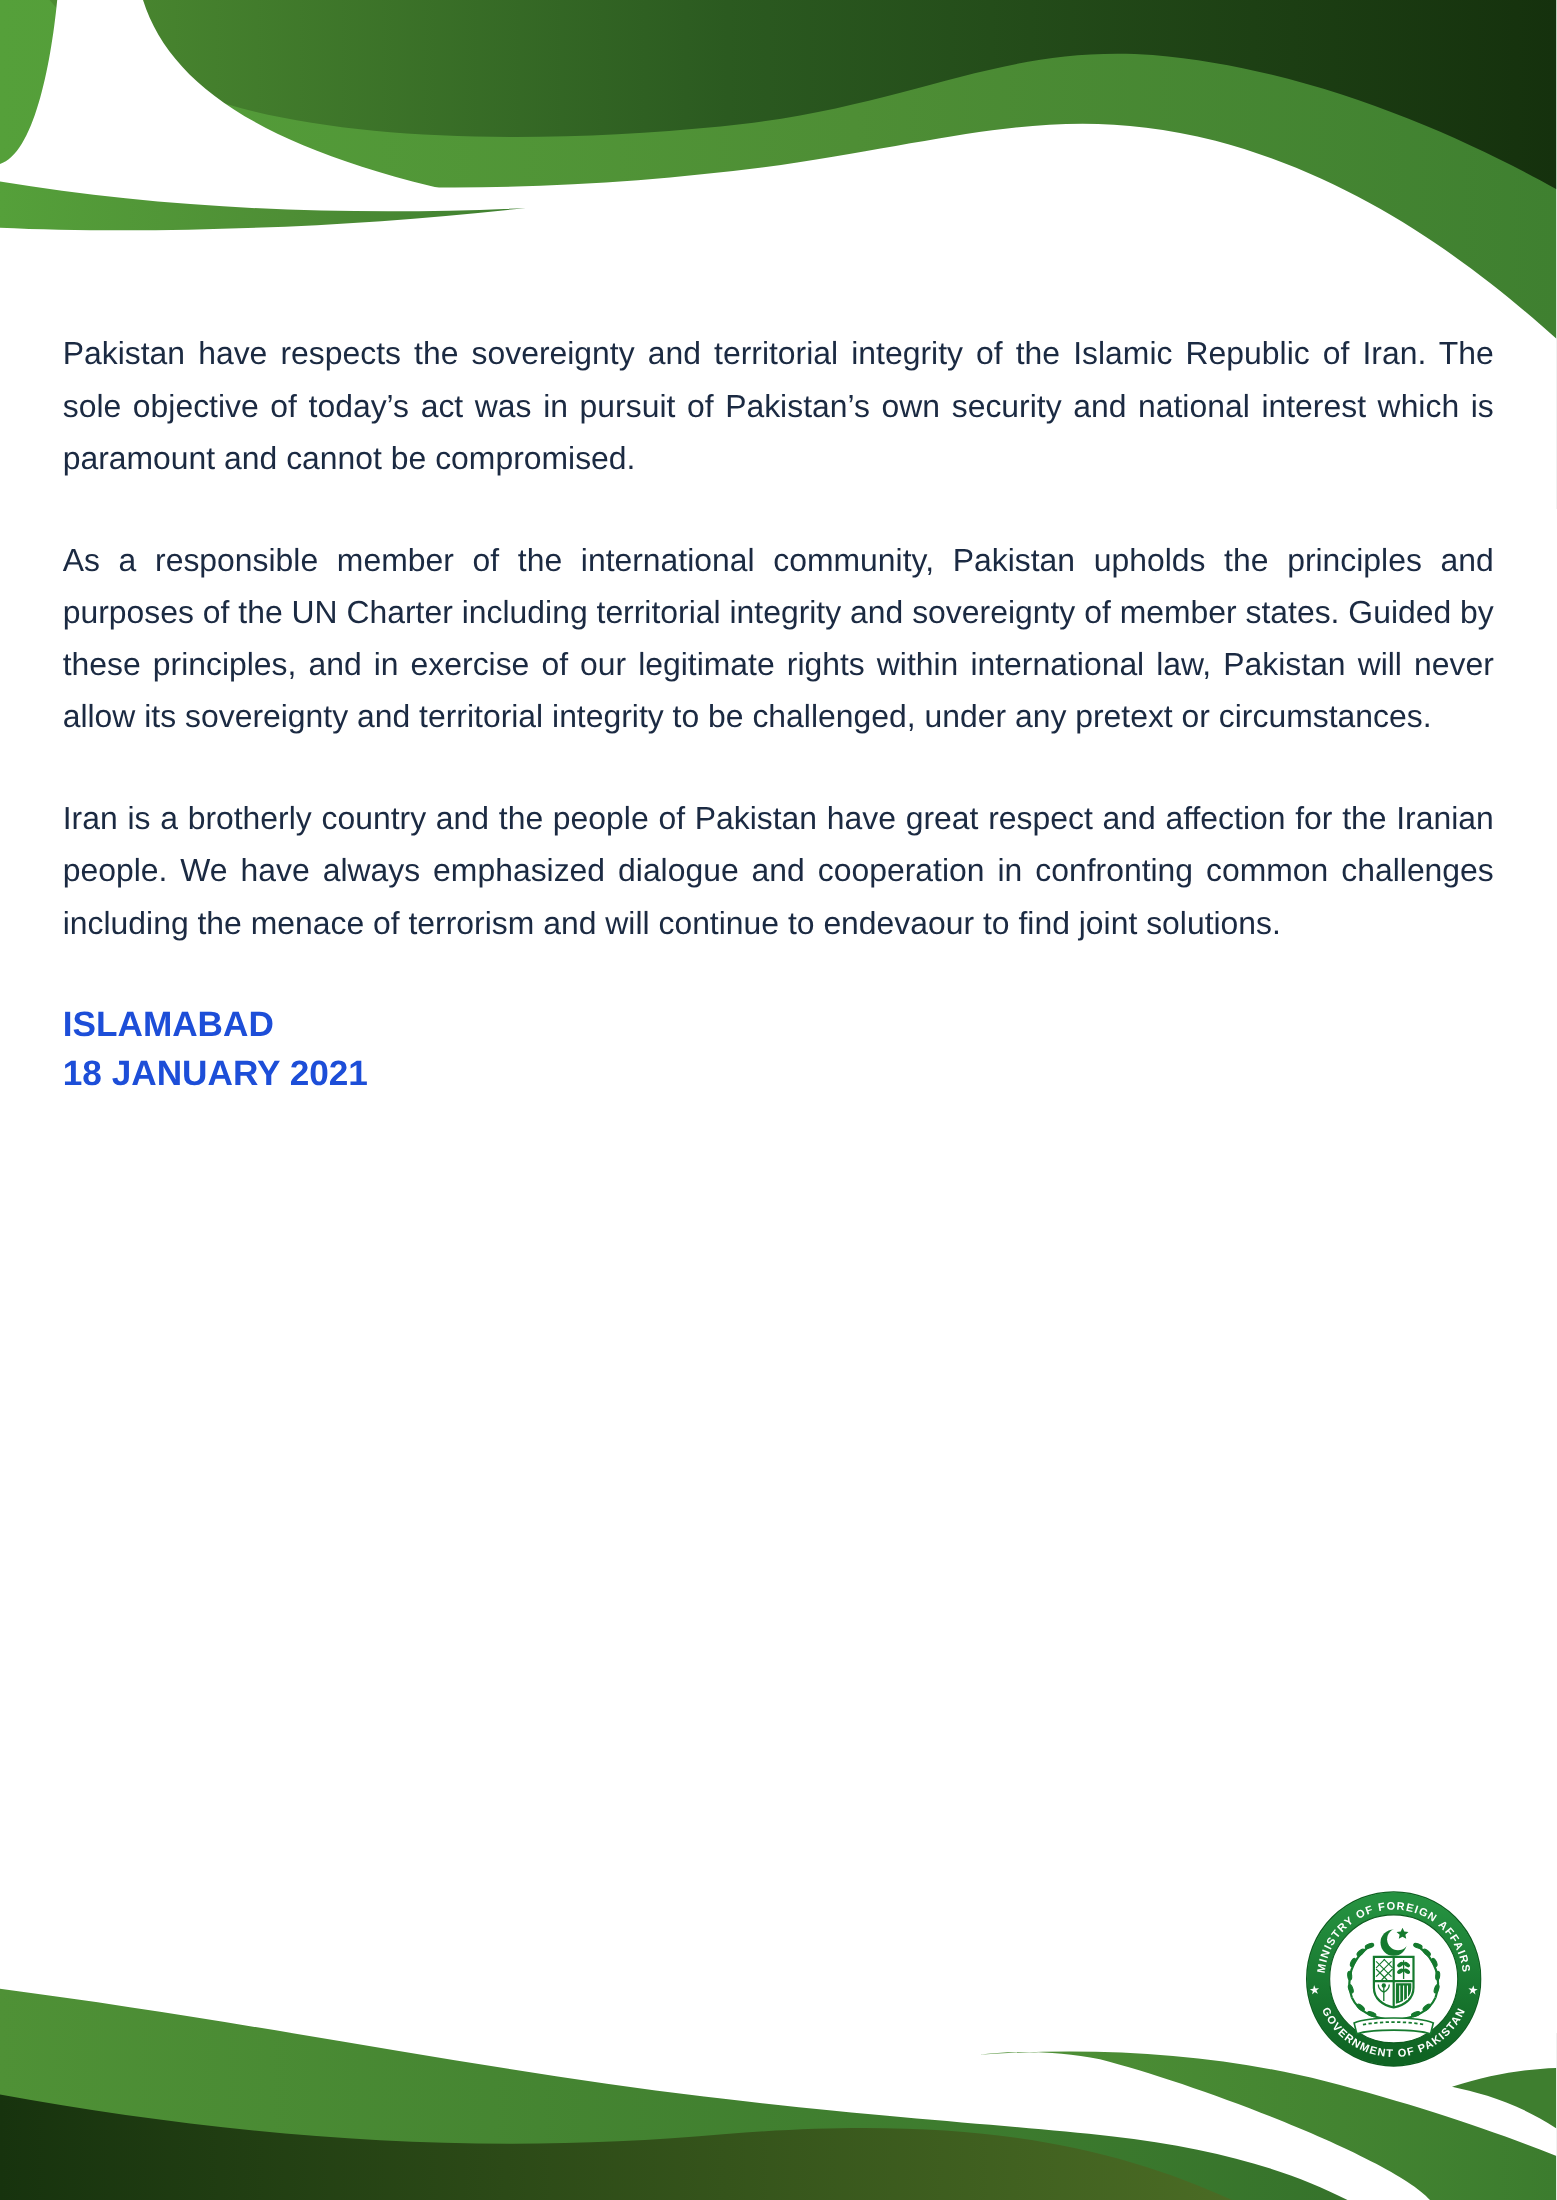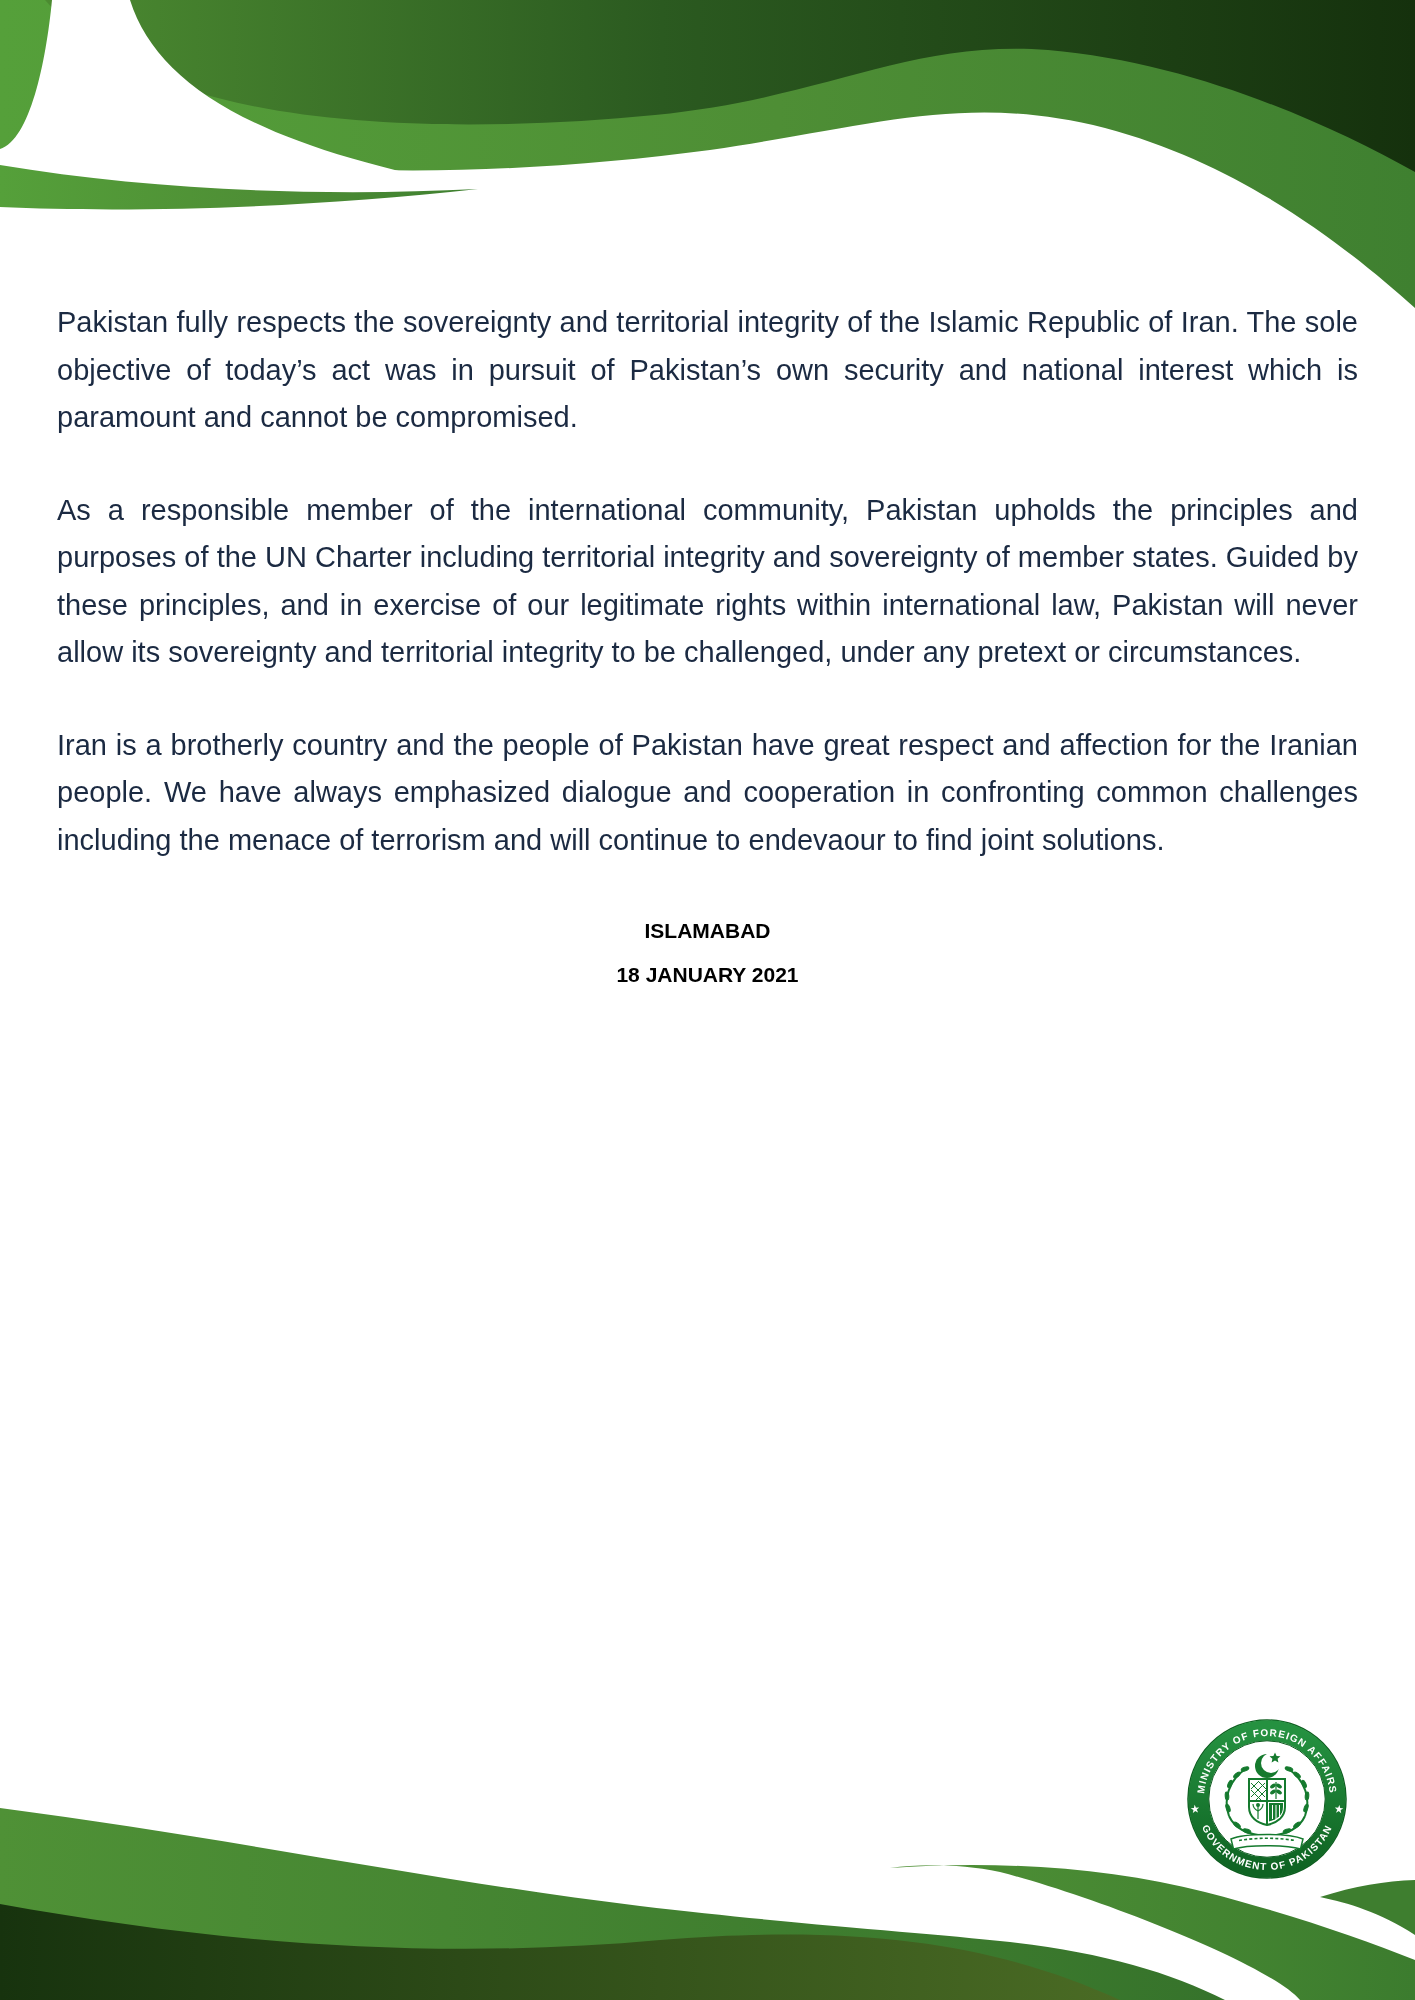--- a/index.html
+++ b/index.html
@@ -18,25 +18,25 @@
     position:absolute;
     left:57px;top:299px;width:1301px;
     color:#1b2a42;
     font-size:29px;
     line-height:47.5px;
     text-align:justify;
   }
   .content p{margin:0 0 45px 0;}
   .place-date{
     margin-top:17px;
-    text-align:center;
+    text-align:left;
     font-weight:bold;
-    font-size:21px;
+    font-size:32px;
     line-height:44px;
-    color:#000000;
+    color:#1d4ed8;
   }
   .seal{
     position:absolute;
     left:1187px;top:1719px;
     width:160px;height:160px;
   }
 </style>
 </head>
 <body>
 
@@ -73,21 +73,21 @@
          C 300 206, 140 206, 0 172
          L 0 149
          C 30 140, 46 62, 52 0 Z"></path>
 
     <path fill="url(#gLight)" d="M 0 165
          C 150 190, 320 197, 478 189
          C 310 208, 130 213, 0 207 Z"></path>
   </svg>
 
   <div class="content">
-    <p>Pakistan fully respects the sovereignty and territorial integrity of the Islamic Republic of Iran. The sole objective of today’s act was in pursuit of Pakistan’s own security and national interest which is paramount and cannot be compromised.</p>
+    <p>Pakistan have respects the sovereignty and territorial integrity of the Islamic Republic of Iran. The sole objective of today’s act was in pursuit of Pakistan’s own security and national interest which is paramount and cannot be compromised.</p>
     <p>As a responsible member of the international community, Pakistan upholds the principles and purposes of the UN Charter including territorial integrity and sovereignty of member states. Guided by these principles, and in exercise of our legitimate rights within international law, Pakistan will never allow its sovereignty and territorial integrity to be challenged, under any pretext or circumstances.</p>
     <p>Iran is a brotherly country and the people of Pakistan have great respect and affection for the Iranian people. We have always emphasized dialogue and cooperation in confronting common challenges including the menace of terrorism and will continue to endevaour to find joint solutions.</p>
     <div class="place-date">
       <div>ISLAMABAD</div>
       <div>18 JANUARY 2021</div>
     </div>
   </div>
 
   <svg class="seal" width="160" height="160" viewBox="0 0 160 160" aria-hidden="true">
     <defs>

